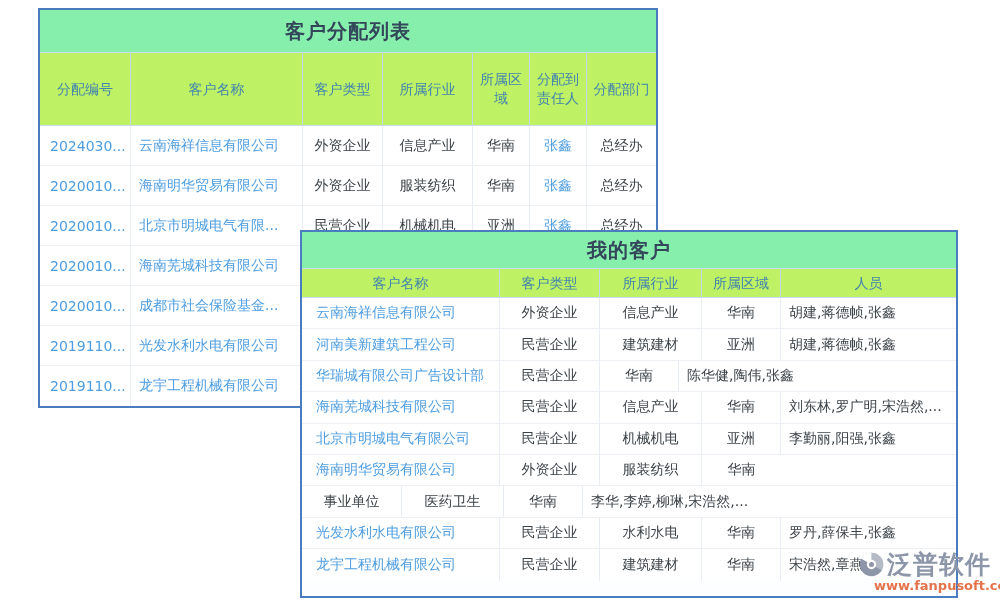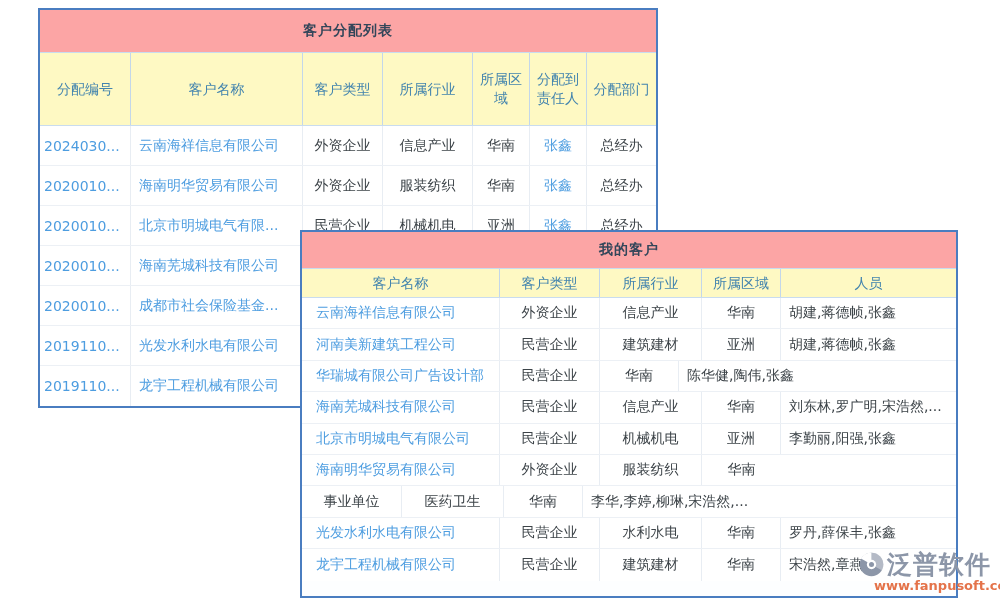--- a/index.html
+++ b/index.html
@@ -8,25 +8,25 @@
     background:#ffffff;
     font-family:"DejaVu Sans","Liberation Sans",sans-serif;
     color:#3c4348;
   }
   .panel{
     position:absolute;background:#fdfeff;
     border:2px solid #4a7dc0;box-sizing:border-box;
   }
   .panel-title{
     display:flex;align-items:center;justify-content:center;
-    font-size:14px;font-weight:bold;color:#33465a;letter-spacing:1px;
-    background:#fca5a5;
+    font-size:20px;font-weight:bold;color:#33465a;letter-spacing:1px;
+    background:#86efac;
   }
   .thead{
-    display:flex;background:#fef9c3;
+    display:flex;background:#bef264;
     border-top:1px solid #c9dcef;border-bottom:1px solid #c9dcef;
     box-sizing:border-box;
   }
   .thead .cell{
     color:#4384ae;font-size:14px;
     border-right:1px solid #c3d7ea;
     display:flex;align-items:center;justify-content:center;text-align:center;
     box-sizing:border-box;padding:2px 4px;line-height:1.35;
   }
   .thead .cell:last-child{border-right:none;}
@@ -45,21 +45,21 @@
   #alloc .panel-title{height:42px;}
   #alloc .thead{height:74px;}
   #alloc .trow{height:40px;}
   #alloc .c0{width:91px;}
   #alloc .c1{width:172px;}
   #alloc .c2{width:80px;}
   #alloc .c3{width:90px;}
   #alloc .c4{width:57px;}
   #alloc .c5{width:57px;}
   #alloc .c6{flex:1;}
-  #alloc .trow .c0{padding-left:4px;justify-content:flex-start;}
+  #alloc .trow .c0{padding-left:10px;justify-content:flex-start;}
   #alloc .trow .c1{padding-left:8px;justify-content:flex-start;}
 
   
   #mine{left:300px;top:230px;width:658px;height:368px;z-index:2;}
   #mine .panel-title{height:36px;}
   #mine .thead{height:30px;}
   #mine .trow{height:31.4px;}
   #mine .c0{width:198px;}
   #mine .c1{width:100px;}
   #mine .c2{width:102px;}

